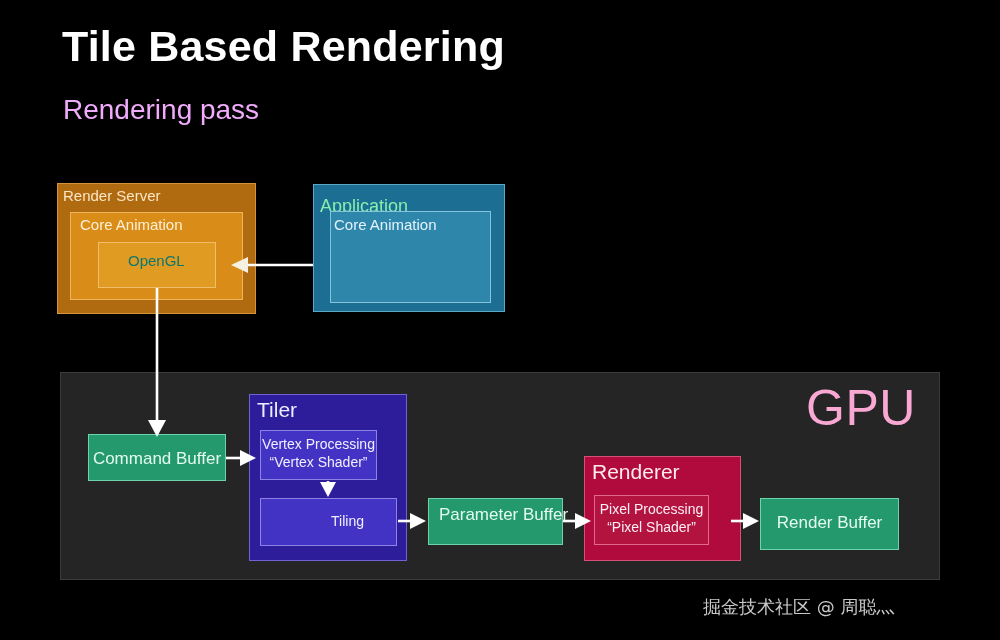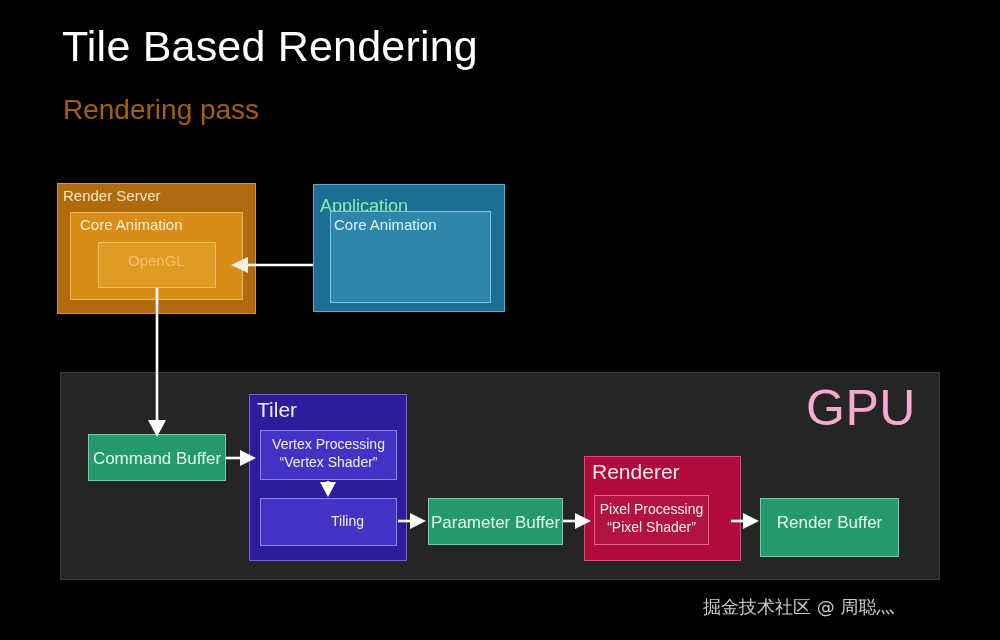--- a/index.html
+++ b/index.html
@@ -18,32 +18,32 @@
     background: #000000;
     overflow: hidden;
   }
 
   
   .slide-title {
     position: absolute;
     left: 62px;
     top: 22px;
     font-size: 43px;
-    font-weight: 400;
+    font-weight: 700;
     color: #ffffff;
     letter-spacing: 0.2px;
     white-space: nowrap;
   }
   .slide-subtitle {
     position: absolute;
     left: 63px;
     top: 94px;
     font-size: 28px;
     font-weight: 400;
-    color: #a16207;
+    color: #f0abfc;
     white-space: nowrap;
   }
 
   
   .box {
     position: absolute;
     box-sizing: border-box;
   }
   .box-label {
     position: absolute;
@@ -85,21 +85,21 @@
   .lbl-ca-orange {
     left: 80px;
     top: 217px;
     font-size: 15px;
     color: #fdf0d6;
   }
   .lbl-opengl {
     left: 128px;
     top: 253px;
     font-size: 15px;
-    color: #fdba74;
+    color: #0f766e;
   }
 
   
   .blue-outer {
     left: 313px;
     top: 184px;
     width: 192px;
     height: 128px;
     background: #1c6f93;
     border: 1px solid #5aa8c6;
@@ -161,27 +161,27 @@
     height: 47px;
   }
   .cmd-buffer .green-text { top: 14px; }
 
   .param-buffer {
     left: 428px;
     top: 498px;
     width: 135px;
     height: 47px;
   }
-  .param-buffer .green-text { top: 14px; }
+  .param-buffer .green-text { top: 6px; padding-left: 8px; }
 
   .render-buffer {
     left: 760px;
     top: 498px;
     width: 139px;
-    height: 59px;
+    height: 52px;
   }
   .render-buffer .green-text { top: 14px; }
 
   
   .tiler-outer {
     left: 249px;
     top: 394px;
     width: 158px;
     height: 167px;
     background: #2d1d9b;
@@ -193,21 +193,21 @@
     font-size: 21px;
     color: #eeecff;
   }
   .tiler-step {
     background: #4233c4;
     border: 1px solid #8d83e4;
   }
   .vertex-proc {
     left: 260px;
     top: 430px;
-    width: 137px;
+    width: 117px;
     height: 50px;
   }
   .tiling-step {
     left: 260px;
     top: 498px;
     width: 137px;
     height: 48px;
   }
   .step-text {
     color: #f1efff;

